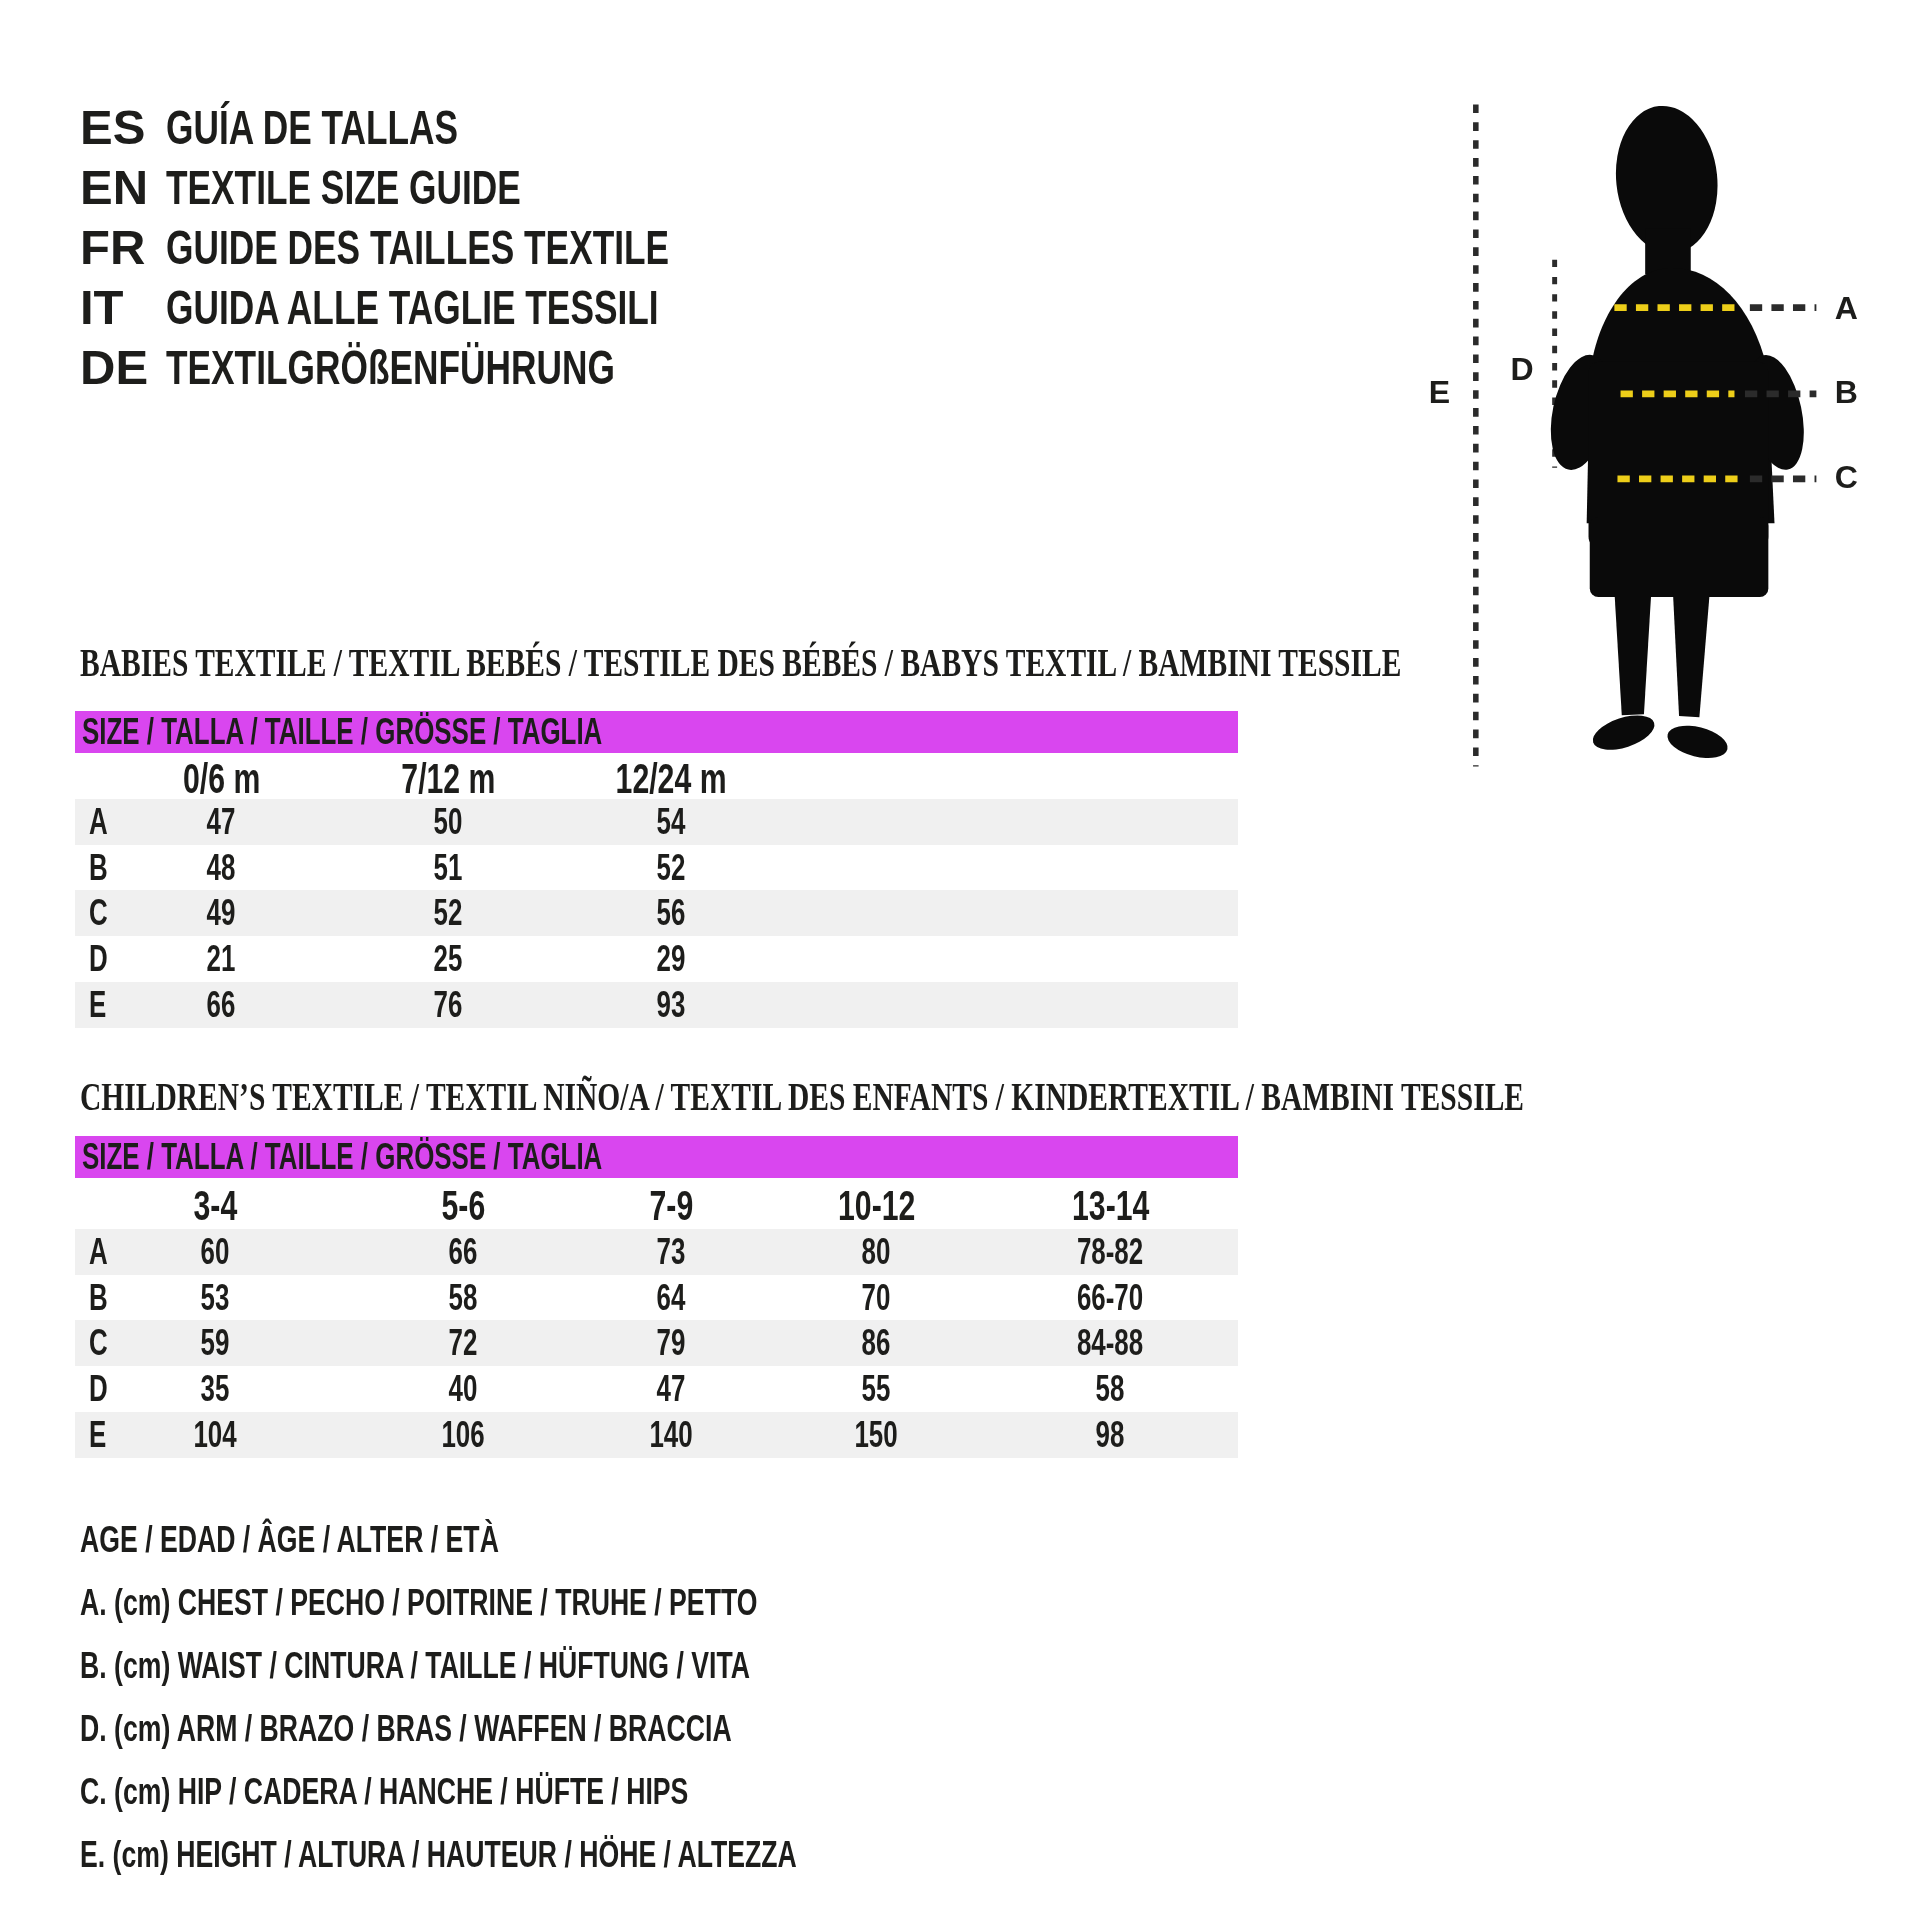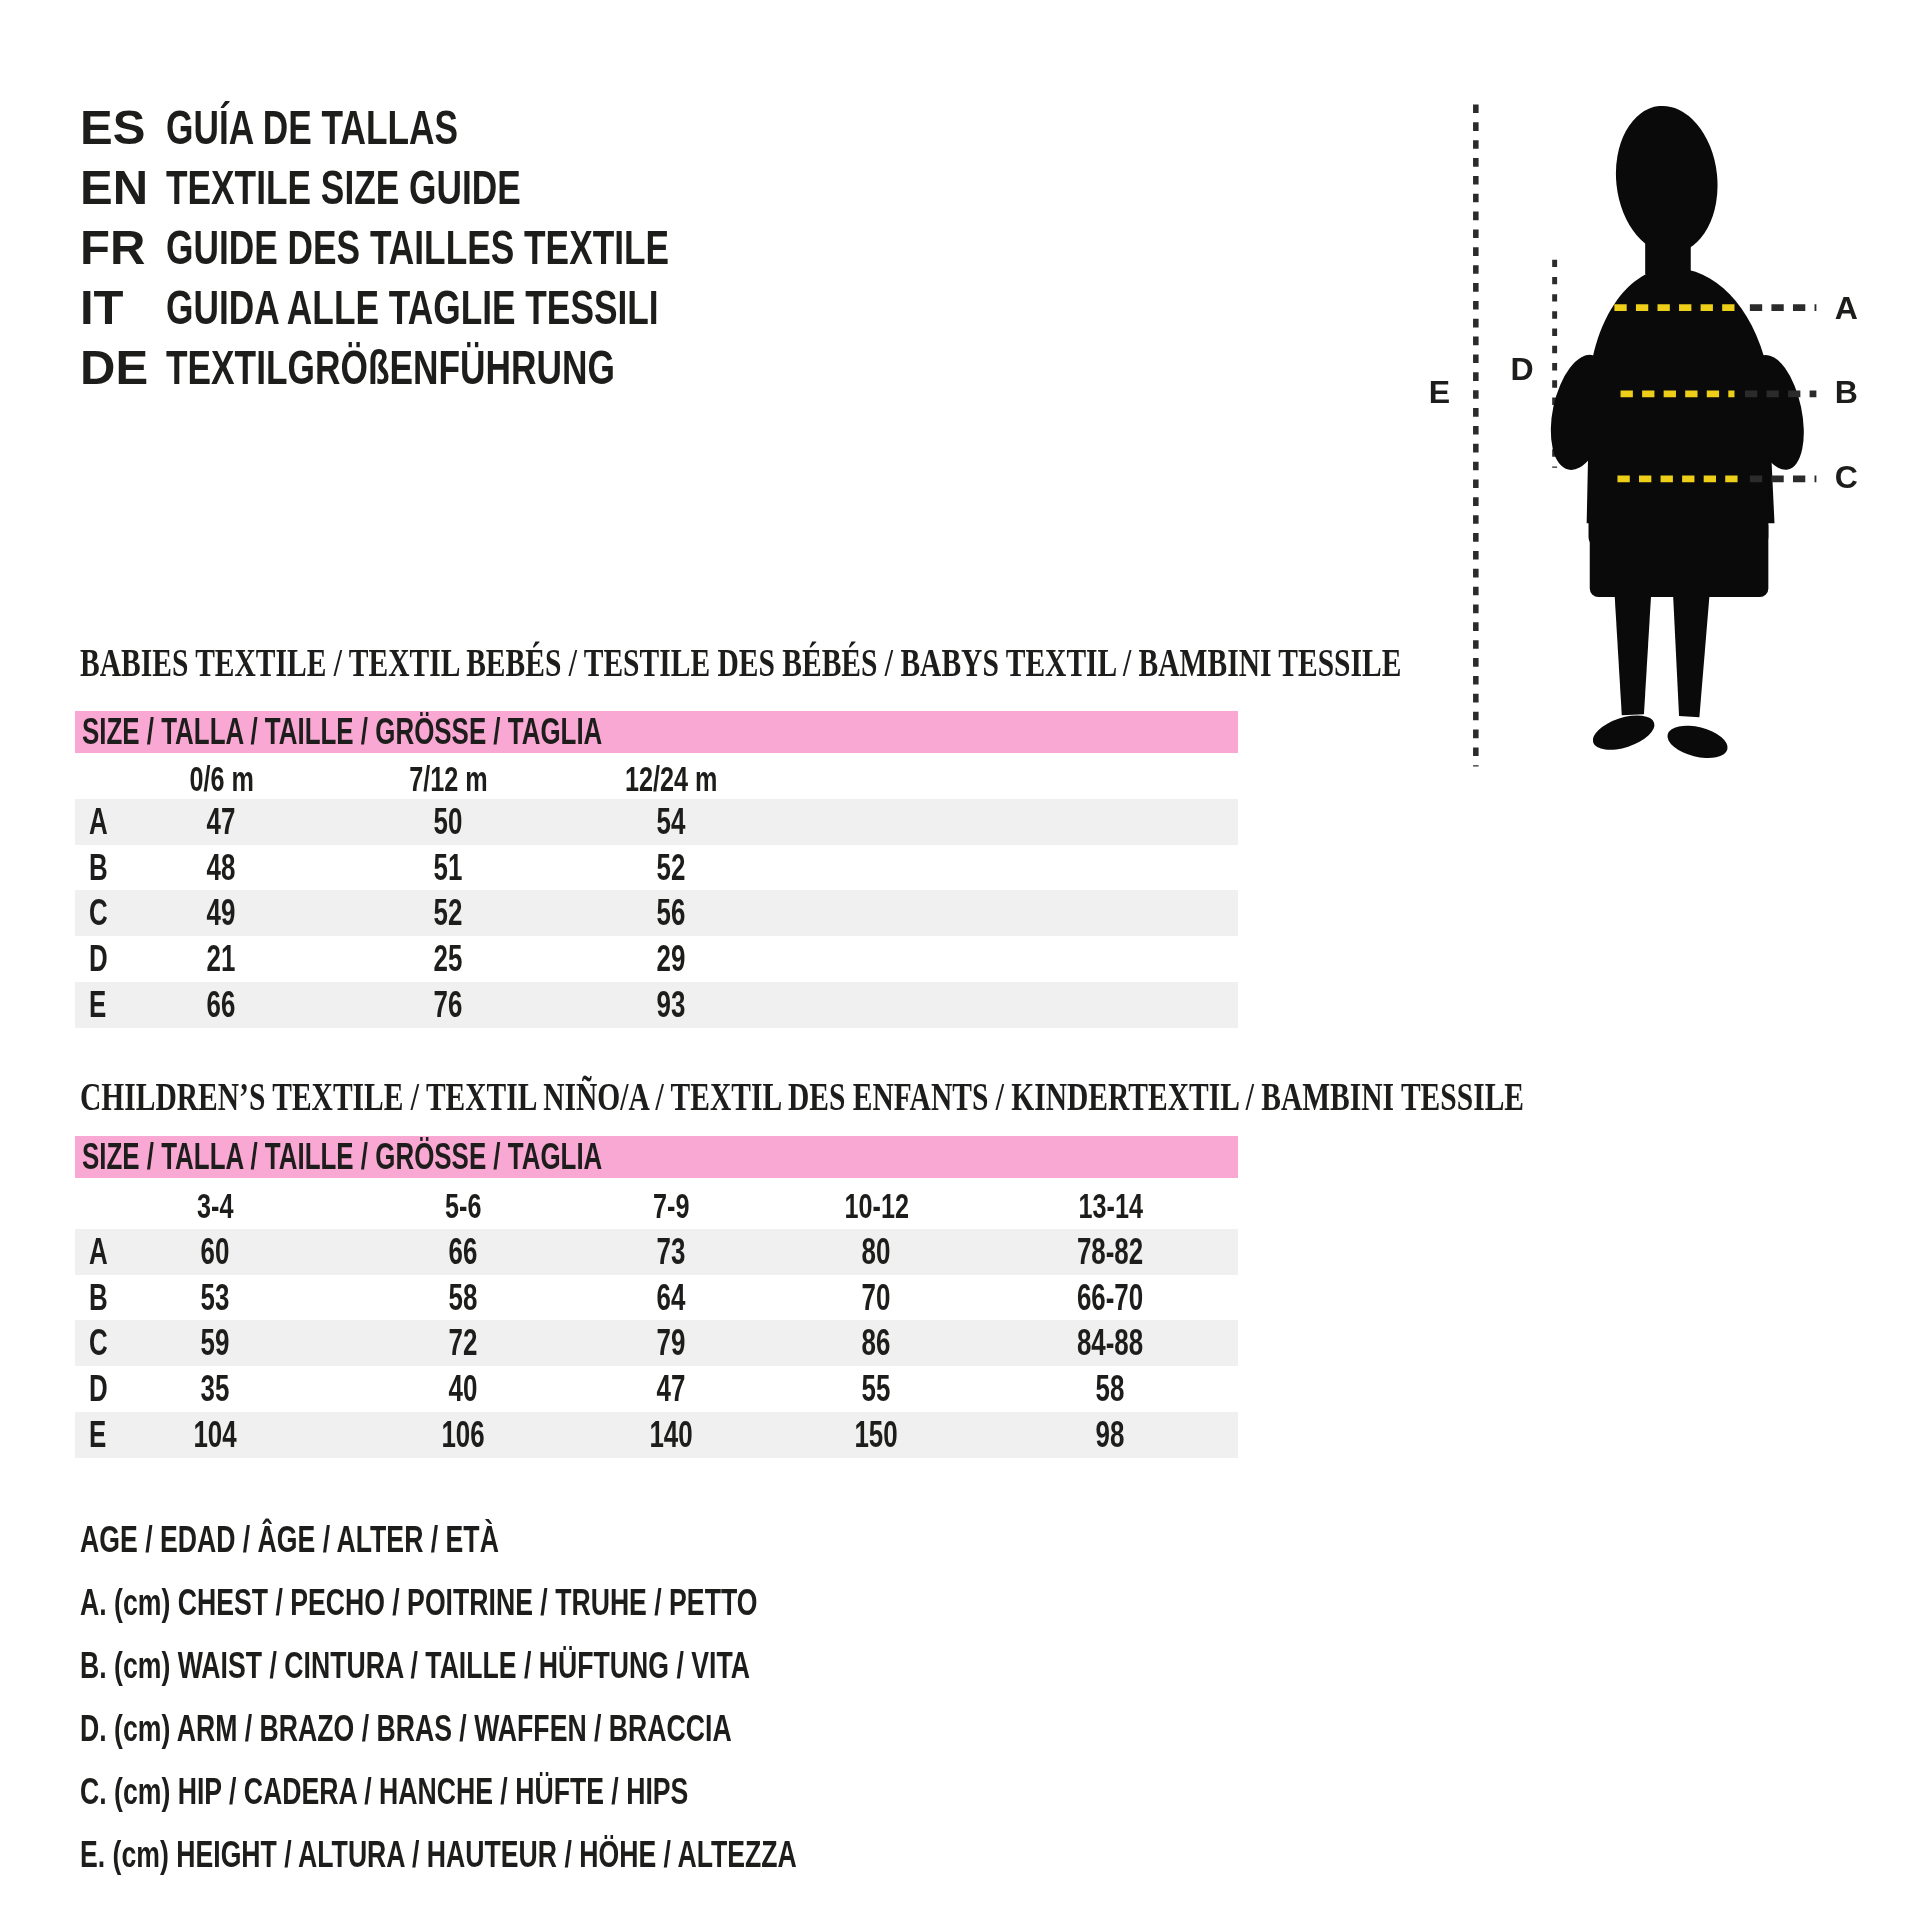--- a/index.html
+++ b/index.html
@@ -13,25 +13,25 @@
 
   
   .lang-block{position:absolute;left:80px;top:97px;}
   .lang-row{height:60px;line-height:60px;font-size:49px;white-space:nowrap;}
   .lang-code{display:inline-block;width:86px;}
 
   
   .section-title{position:absolute;left:80px;font-size:41px;line-height:43px;white-space:nowrap;font-family:Liberation Serif, serif;}
 
   
-  .size-bar{position:absolute;left:75px;width:1163px;height:42px;background:#f9a8d4;
+  .size-bar{position:absolute;left:75px;width:1163px;height:42px;background:#d946ef;
             font-size:36px;line-height:42px;}
   .size-bar .cond{margin-left:7.4px;}
   .colhead-row,.data-row{position:absolute;left:75px;width:1163px;}
-  .colhead-row{height:37px;line-height:37px;font-size:35px;}
+  .colhead-row{height:37px;line-height:37px;font-size:42px;}
   .data-row{height:46px;line-height:46px;font-size:36px;}
   .data-row.striped{background:#f0f0f0;}
   .row-label{position:absolute;left:14px;top:0;}
   .cell{position:absolute;top:0;width:185px;text-align:center;}
   .bc1{left:54px;} .bc2{left:281px;} .bc3{left:504px;}
   .cc1{left:48px;} .cc2{left:296px;} .cc3{left:504px;} .cc4{left:709px;} .cc5{left:943px;}
 
   
   .legend-block{position:absolute;left:80px;top:1508px;}
   .legend-line{height:63px;line-height:63px;font-size:37px;white-space:nowrap;}

